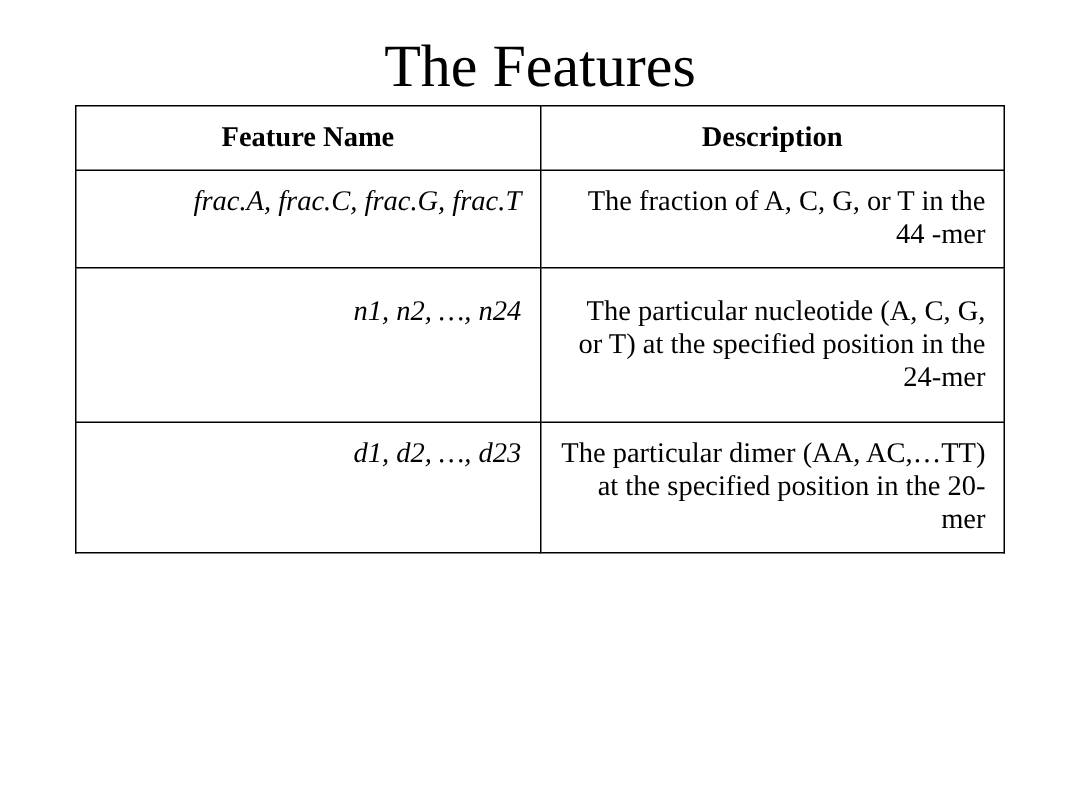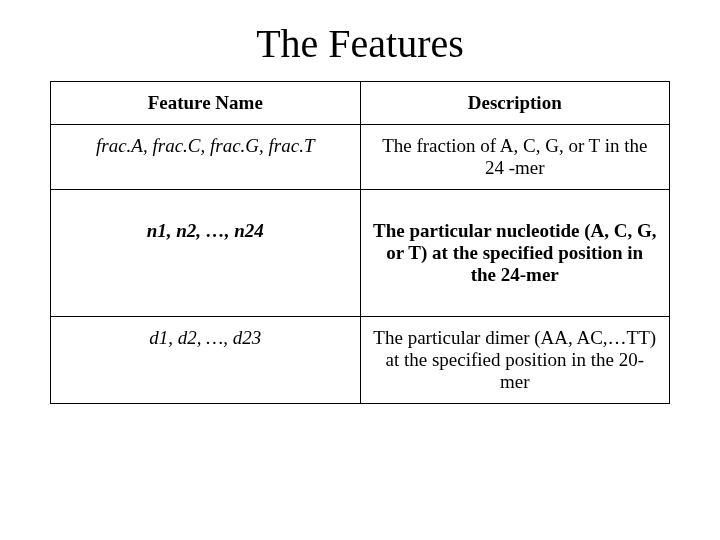--- a/index.html
+++ b/index.html
@@ -11,67 +11,66 @@
       width: 720px;
       height: 540px;
       background: #ffffff;
       font-family: "Times New Roman", Times, serif;
       color: #000000;
       padding: 20px 50px;
     }
     .title {
       font-size: 40px;
       text-align: center;
-      margin-bottom: 14px;
+      margin-bottom: 3px;
       font-weight: normal;
     }
     table {
       width: 100%;
       border-collapse: collapse;
       font-size: 19px;
     }
     th, td {
       border: 1px solid #000;
       padding: 10px 12px;
-      text-align: center;
+      text-align: right;
       vertical-align: top;
     }
     th {
       font-weight: bold;
       text-align: center;
       font-size: 19px;
     }
     td.feature {
       font-style: italic;
       width: 50%;
     }
     td.desc {
       width: 50%;
     }
     .row-spacer td {
-      padding: 30px 12px;
-      font-weight: bold;
+      padding: 18px 12px;
     }
   </style>
 </head>
 <body>
 
 <h1 class="title">The Features</h1>
 
 <table>
   <thead>
     <tr>
       <th>Feature Name</th>
       <th>Description</th>
     </tr>
   </thead>
   <tbody>
     <tr>
       <td class="feature">frac.A, frac.C, frac.G, frac.T</td>
-      <td class="desc">The fraction of A, C, G, or T in the 24 -mer</td>
+      <td class="desc">The fraction of A, C, G, or T in the 44 -mer</td>
     </tr>
     <tr class="row-spacer">
       <td class="feature">n1, n2, …, n24</td>
       <td class="desc">The particular nucleotide (A, C, G, or T) at the specified position in the 24-mer</td>
     </tr>
     <tr>
       <td class="feature">d1, d2, …, d23</td>
       <td class="desc">The particular dimer (AA, AC,…TT) at the specified position in the 20-mer</td>
     </tr>
   </tbody>

